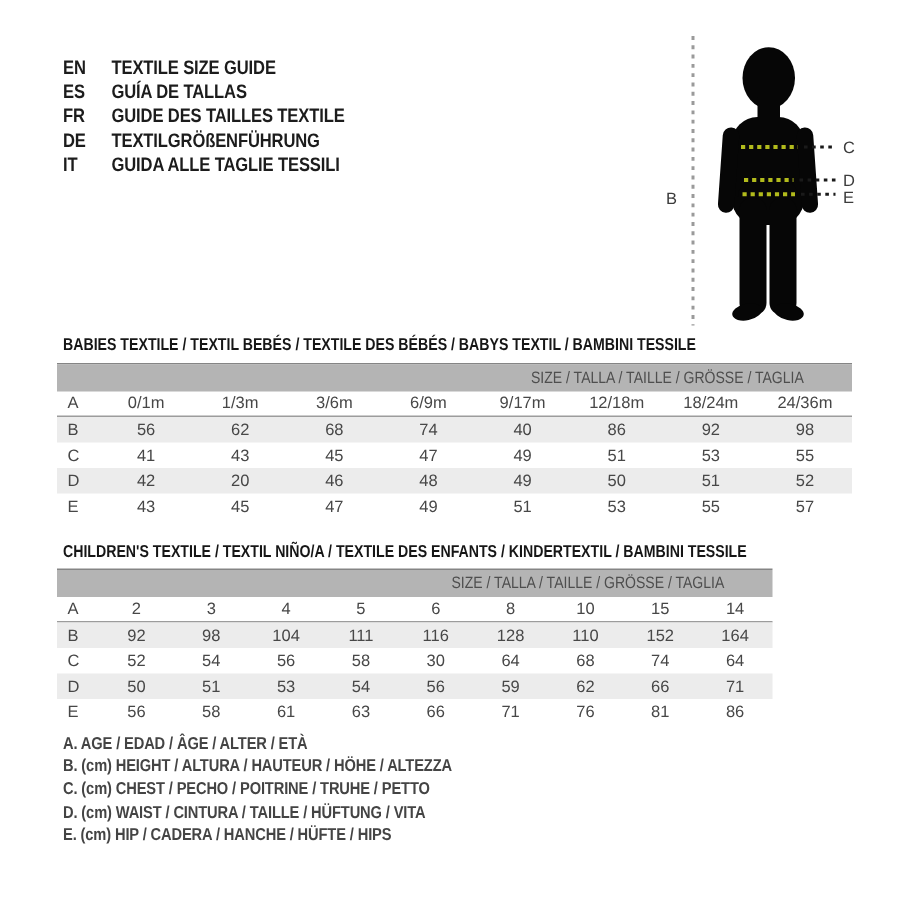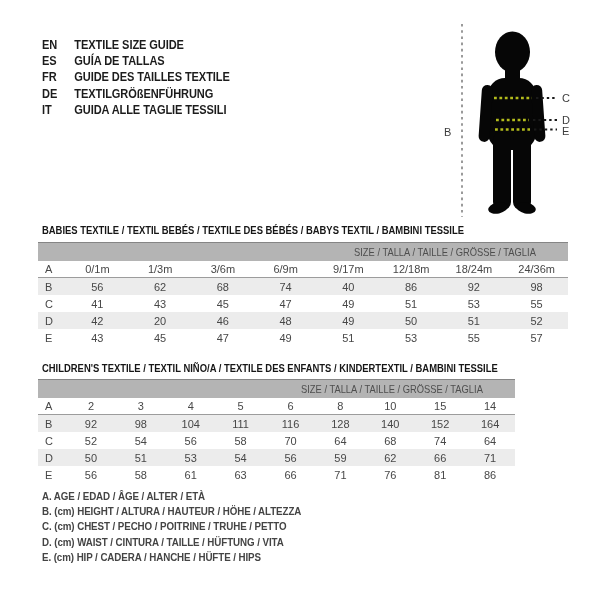--- a/index.html
+++ b/index.html
@@ -179,31 +179,31 @@
         <span class="t-cell">14</span>
       </div>
       <div class="t-row alt">
         <span class="t-label">B</span>
         <span class="t-cell">92</span>
         <span class="t-cell">98</span>
         <span class="t-cell">104</span>
         <span class="t-cell">111</span>
         <span class="t-cell">116</span>
         <span class="t-cell">128</span>
-        <span class="t-cell">140</span>
+        <span class="t-cell">110</span>
         <span class="t-cell">152</span>
         <span class="t-cell">164</span>
       </div>
       <div class="t-row">
         <span class="t-label">C</span>
         <span class="t-cell">52</span>
         <span class="t-cell">54</span>
         <span class="t-cell">56</span>
         <span class="t-cell">58</span>
-        <span class="t-cell">70</span>
+        <span class="t-cell">30</span>
         <span class="t-cell">64</span>
         <span class="t-cell">68</span>
         <span class="t-cell">74</span>
         <span class="t-cell">64</span>
       </div>
       <div class="t-row alt">
         <span class="t-label">D</span>
         <span class="t-cell">50</span>
         <span class="t-cell">51</span>
         <span class="t-cell">53</span>

